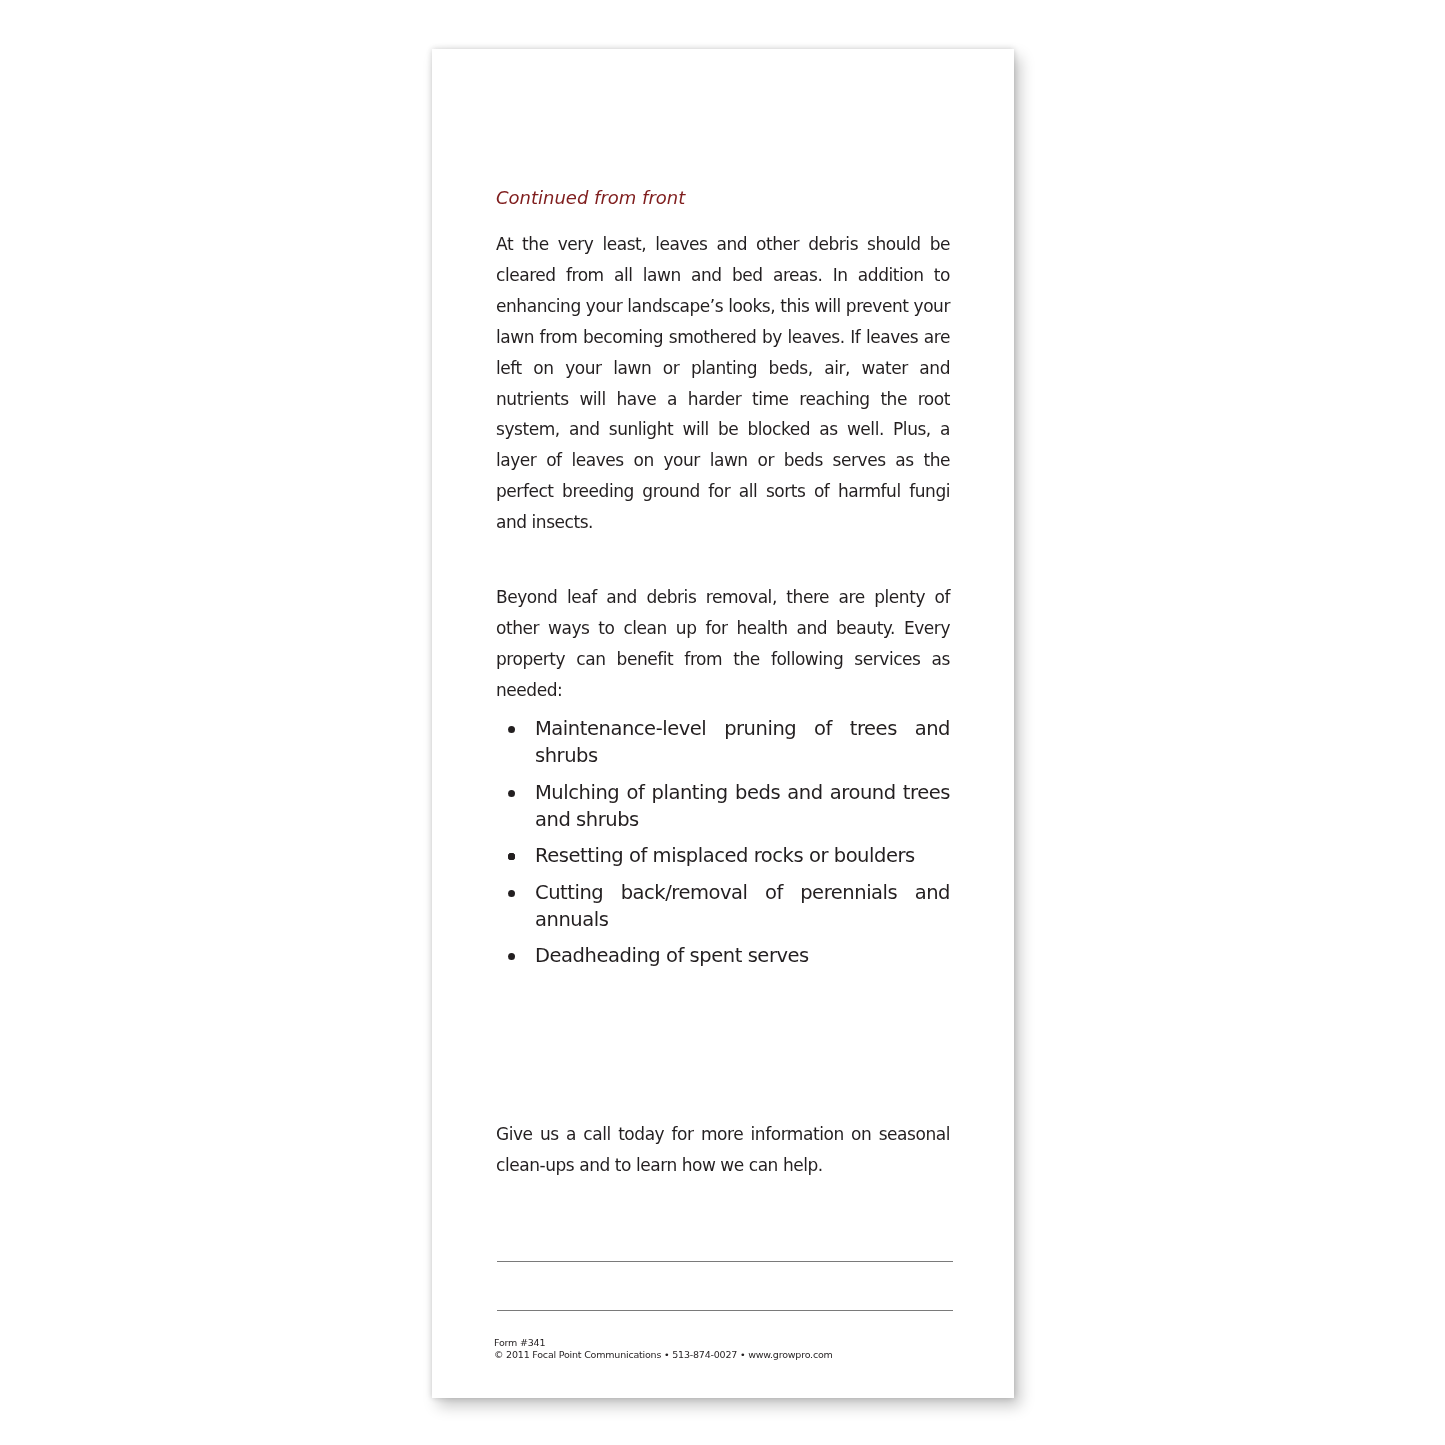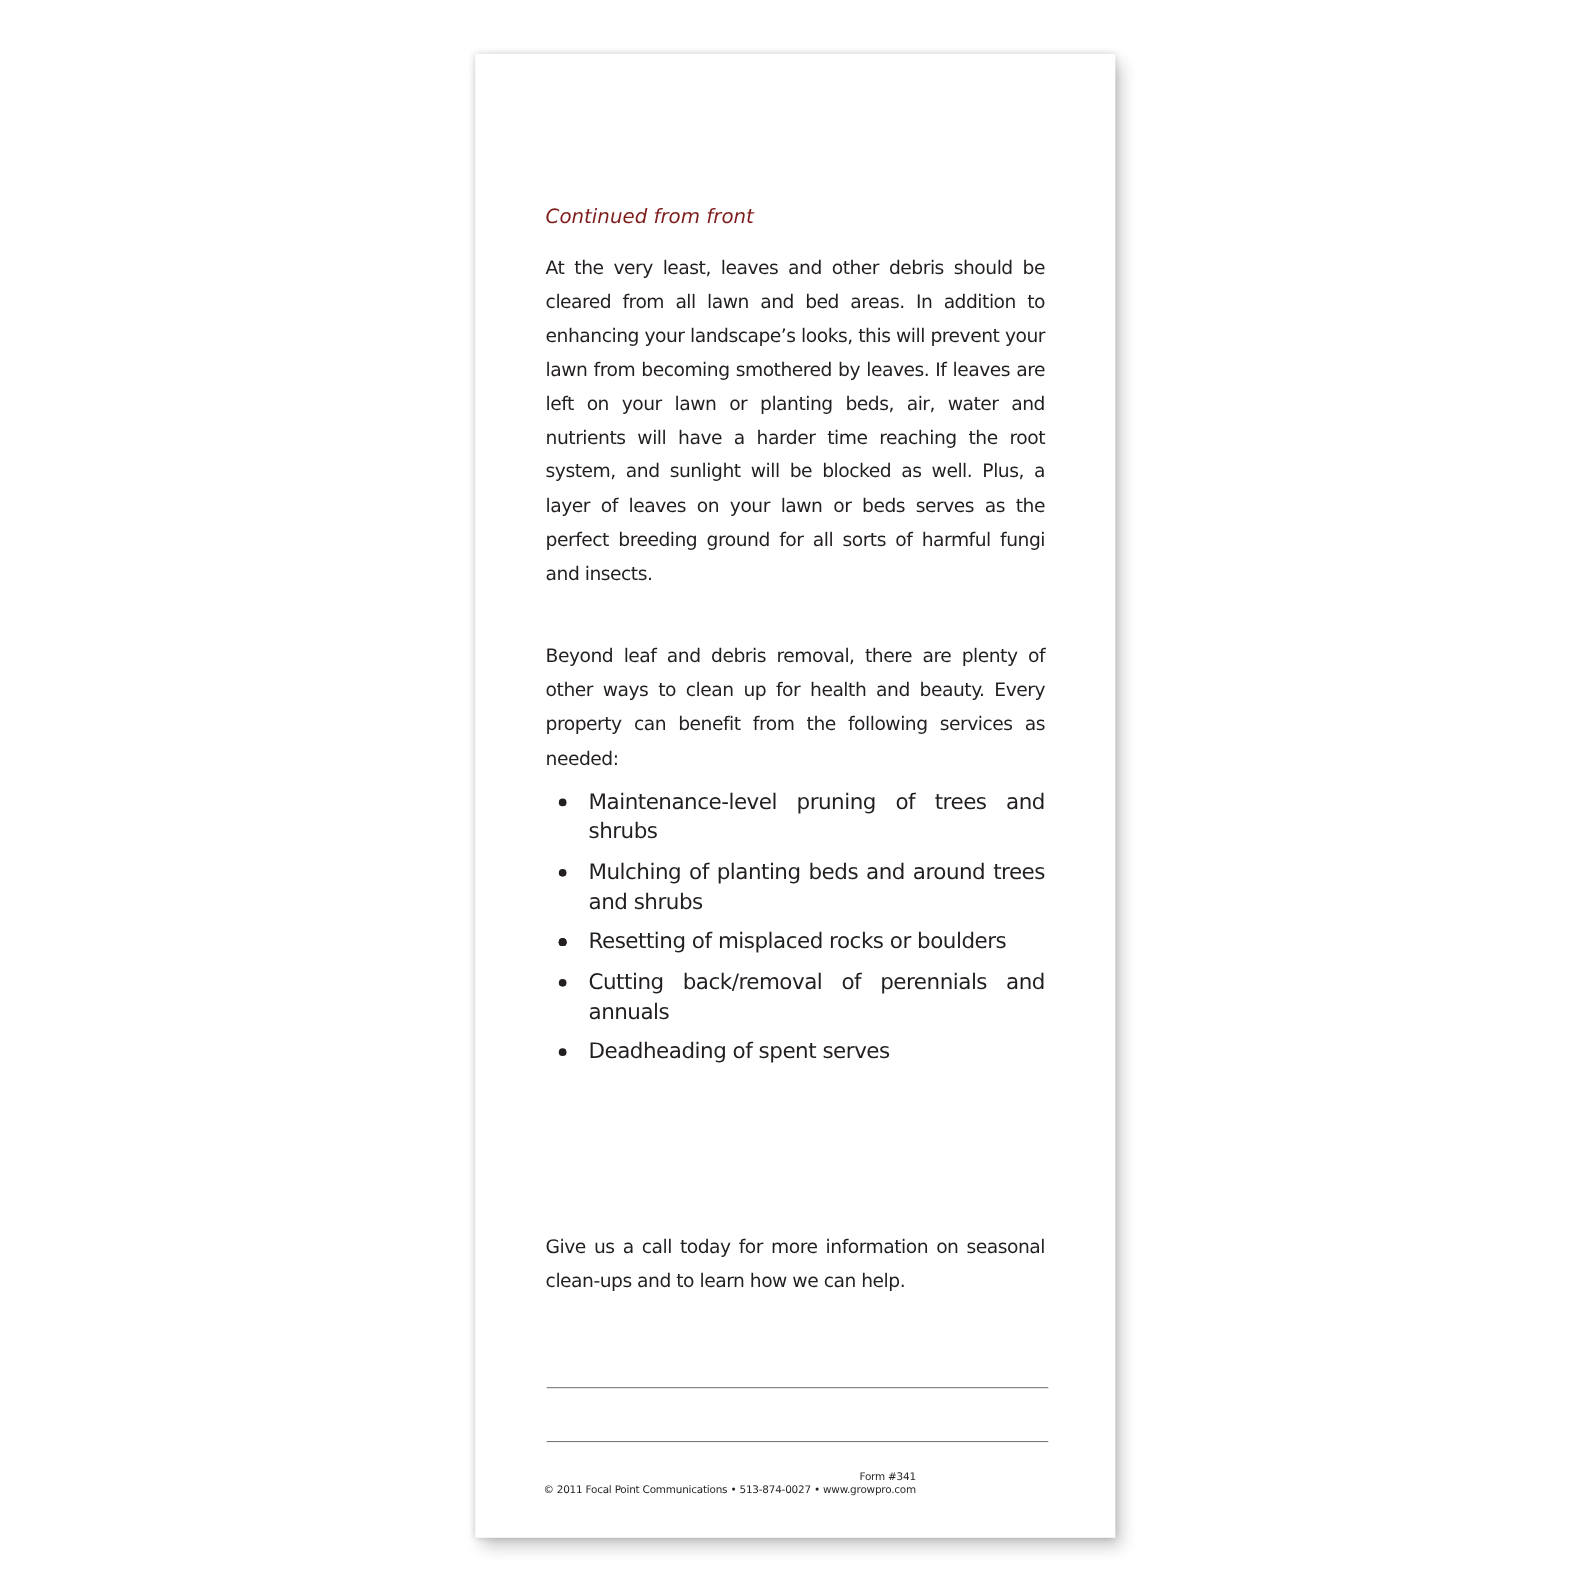--- a/index.html
+++ b/index.html
@@ -41,21 +41,21 @@
   }
   .p3 { top: 1027px; margin-top: 43px; }
   .line {
     position: absolute; left: 65px; width: 456px; height: 0; border-top: 1.5px solid #7a7a7a;
   }
   .line1 { top: 1212px; }
   .line2 { top: 1261px; }
   .footer {
     position: absolute; left: 62px; top: 1288px;
     font-family: "DejaVu Sans", sans-serif; font-size: 9.5px; line-height: 12px; color: #231f20;
-    white-space: nowrap; letter-spacing: -0.2px; text-align: right;
+    white-space: nowrap; letter-spacing: -0.2px;
   }
 </style>
 </head>
 <body>
 
 <div class="card">
 
   <div class="continued">Continued from front</div>
 
   <p class="body-text p1">At the very least, leaves and other debris should be cleared from all lawn and bed areas. In addition to enhancing your landscape’s looks, this will prevent your lawn from becoming smothered by leaves. If leaves are left on your lawn or planting beds, air, water and nutrients will have a harder time reaching the root system, and sunlight will be blocked as well. Plus, a layer of leaves on your lawn or beds serves as the perfect breeding ground for all sorts of harmful fungi and insects.</p>

